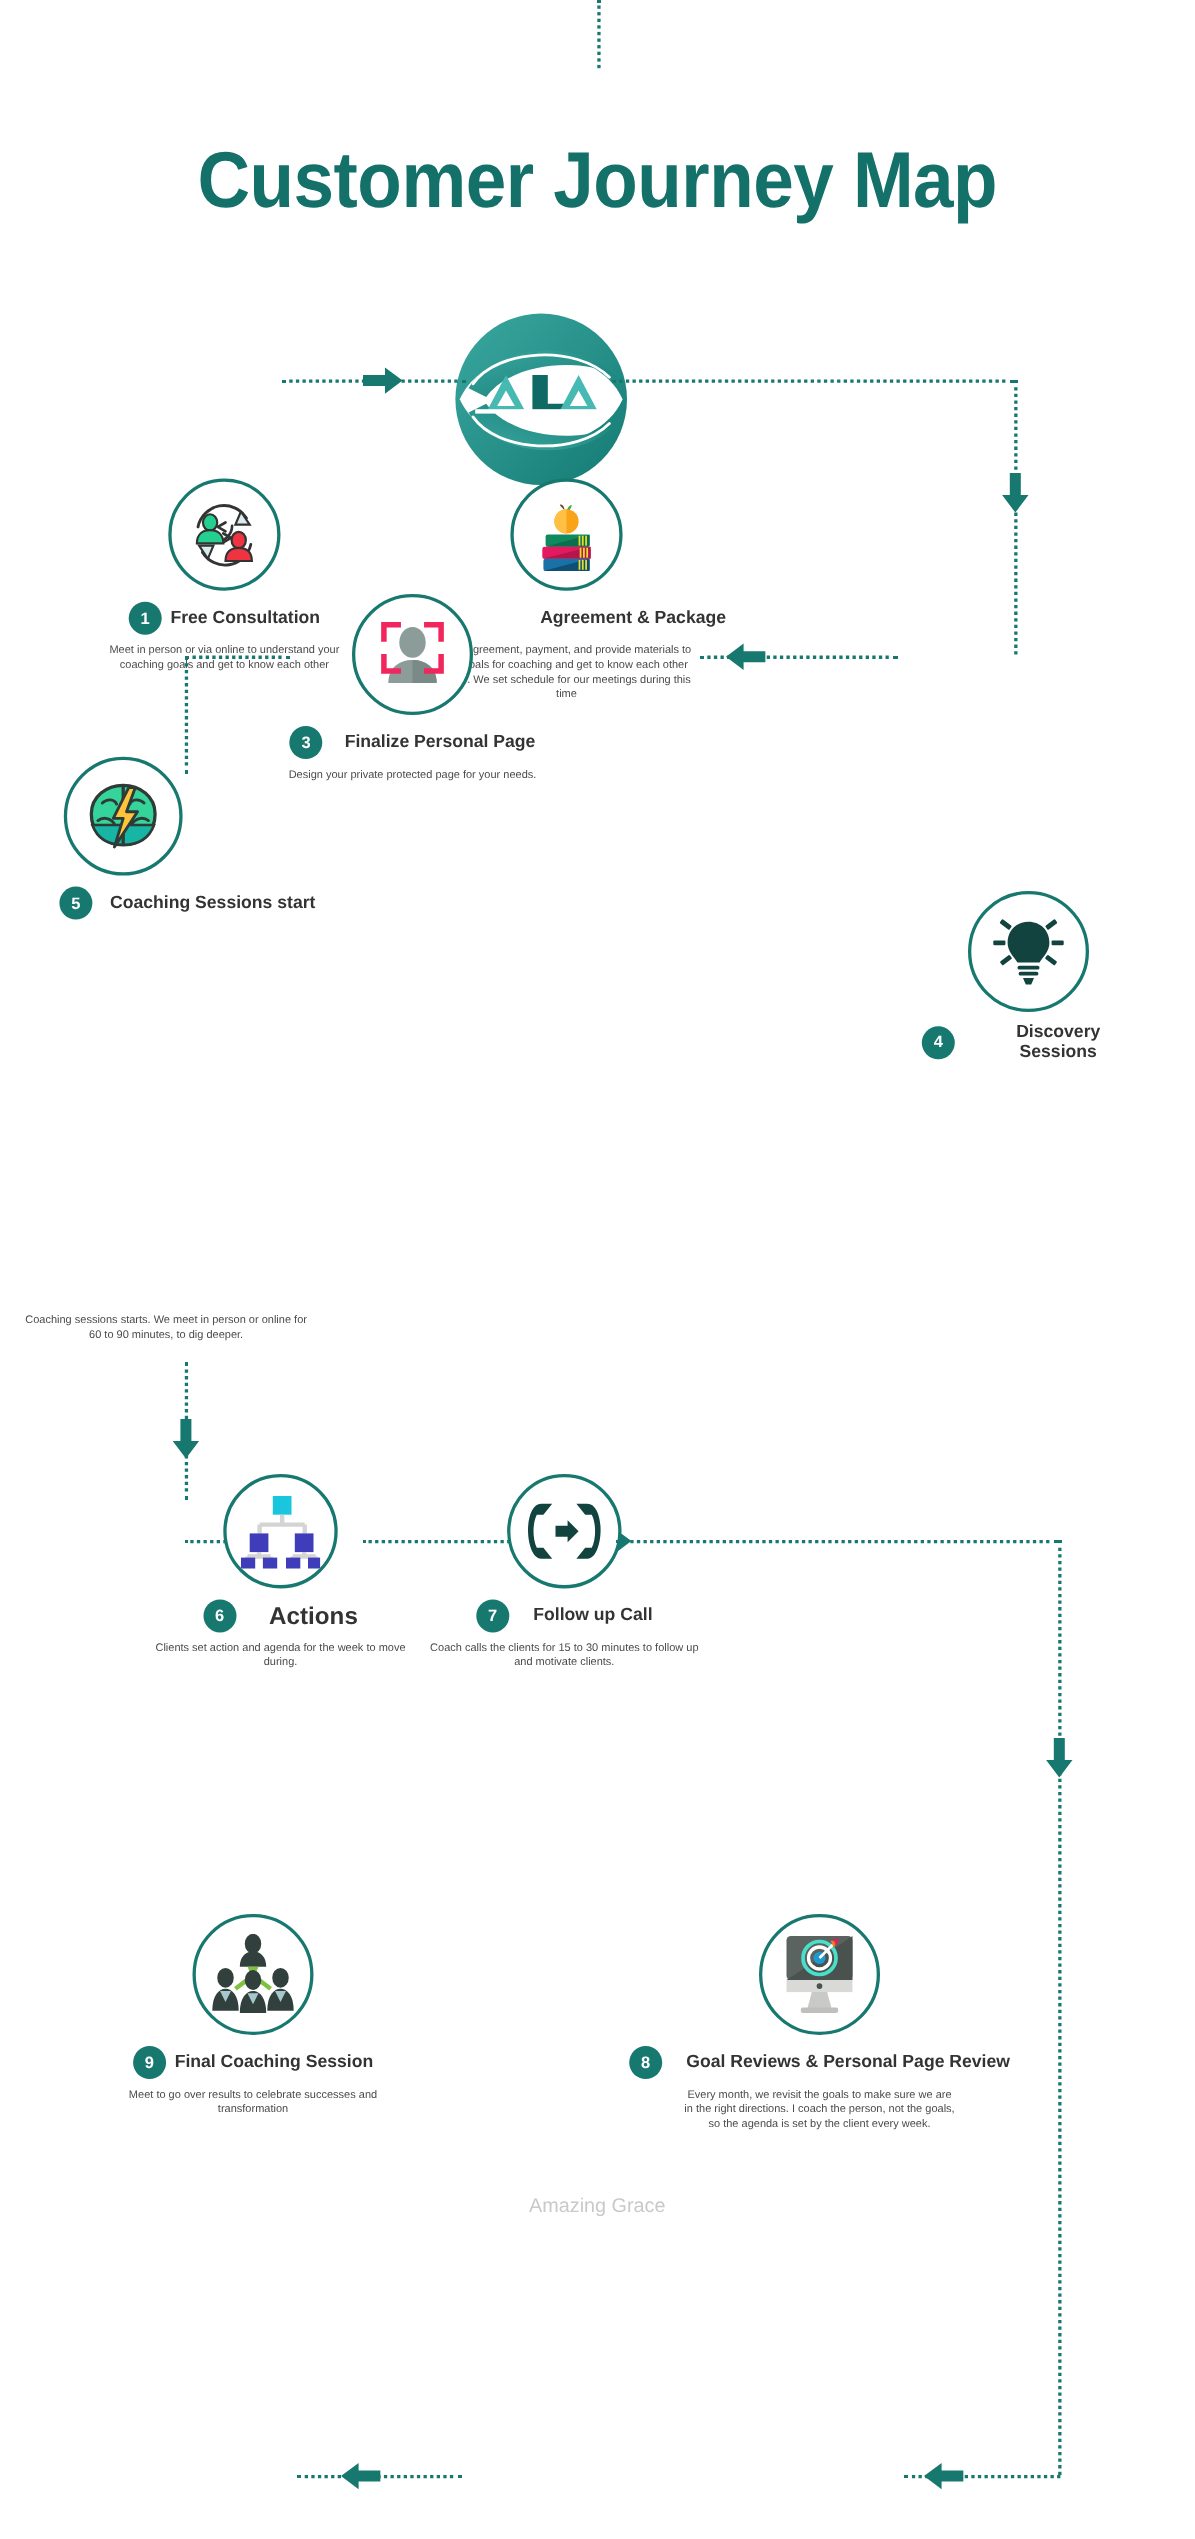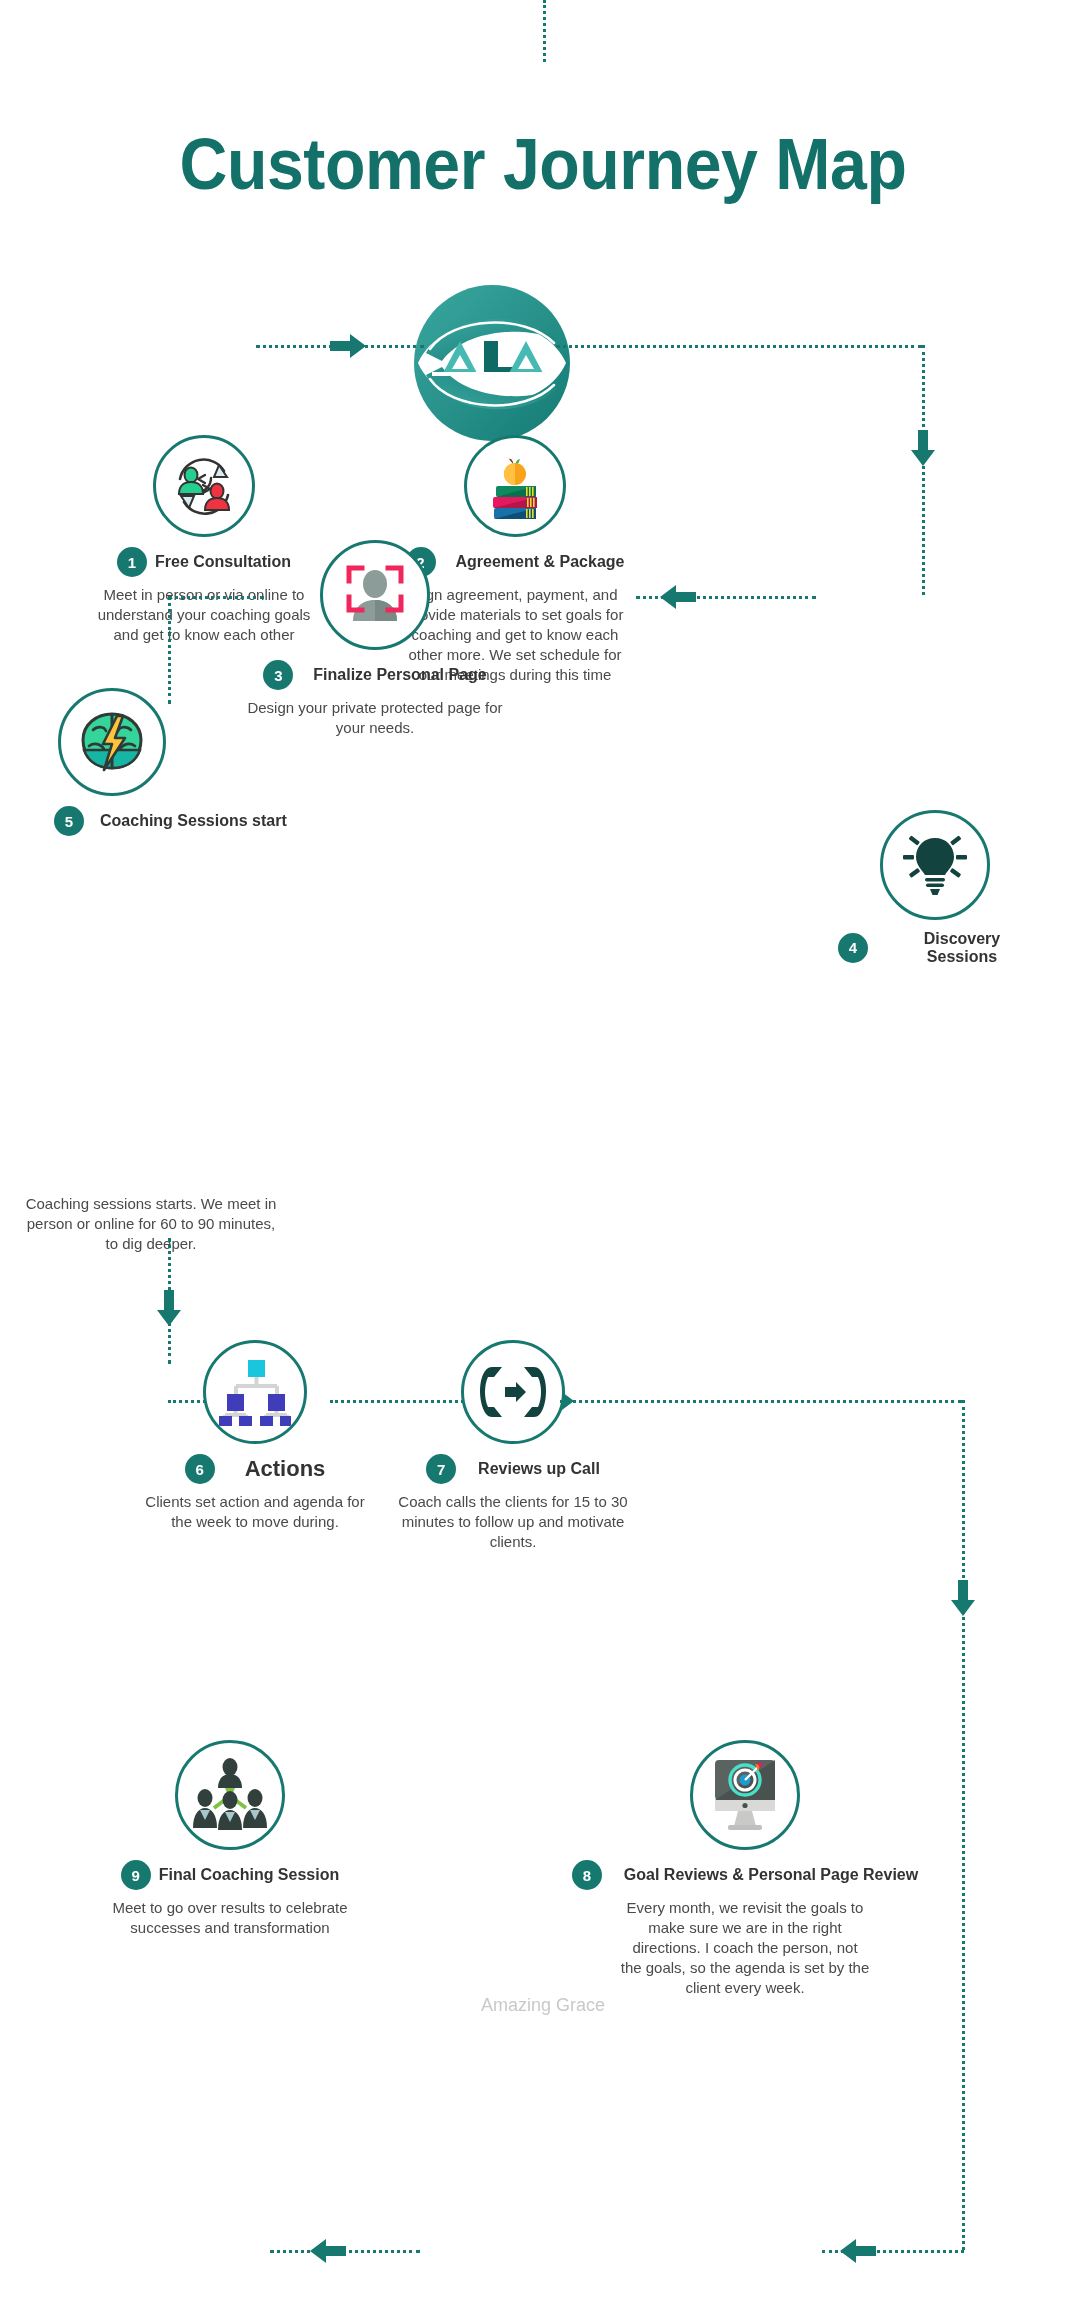--- a/index.html
+++ b/index.html
@@ -58,21 +58,21 @@
     display:flex; align-items:center; justify-content:center;
     flex:0 0 auto;
   }
   .title{
     font-size:16px; font-weight:bold; color:#333;
     white-space:nowrap;
     font-family:"Liberation Sans Narrow","Liberation Sans", sans-serif;
   }
   .title.wrap{white-space:normal; text-align:center; line-height:1.12;}
   .desc{
-    font-size:15px; color:#4a4a4a; line-height:1.33;
+    font-size:10px; color:#4a4a4a; line-height:1.33;
     text-align:center;
   }
 
   
   .dot-h{position:absolute; height:0; border-top:3px dotted #17786f;}
   .dot-v{position:absolute; width:0; border-left:3px dotted #17786f;}
   .ar{position:absolute;}
   .ar svg{display:block;}
 
   .footer{
@@ -171,21 +171,21 @@
         <rect x="48" y="48" width="1.6" height="9" fill="#e8df2a"></rect>
           <rect x="51" y="48" width="1.6" height="9" fill="#e8df2a"></rect>
           <rect x="54" y="48" width="1.6" height="9" fill="#e8df2a"></rect>
         <rect x="15" y="58" width="42" height="11" rx="2" fill="#1872a8"></rect>
         <path d="M15 69 L57 58 L57 69 Z" fill="#0f4e75"></path>
         <rect x="47" y="59" width="1.6" height="9" fill="#e8df2a"></rect>
           <rect x="50" y="59" width="1.6" height="9" fill="#e8df2a"></rect>
           <rect x="53" y="59" width="1.6" height="9" fill="#e8df2a"></rect>
       </svg>
     </div>
-    <div class="label-row" style="justify-content:center;">
+    <div class="label-row" style="justify-content:space-between;">
       <div class="badge">2</div>
       <div class="title" style="margin-left:12px;">Agreement &amp; Package</div>
     </div>
     <div class="desc" style="width:228px; margin:8px auto 0;">Sign agreement, payment, and provide materials  to set goals for coaching and get to know each other more. We set schedule for our meetings during this time</div>
   </div>
 
   <div class="dot-h" style="left:556px; top:345px; width:366px;"></div>
   <div class="dot-v" style="left:922px; top:345px; height:250px;"></div>
   <div class="ar" style="left:910px; top:430px;">
     <svg width="26" height="36" viewBox="0 0 26 36">
@@ -304,21 +304,21 @@
   <div class="node" style="left:388px; top:1340px; width:250px;">
     <div class="circle" style="width:104px; height:104px; margin:0 auto;">
       <svg width="74" height="74" viewBox="0 0 74 74">
         <path d="M26 12 L16 12 C8 12, 4 24, 4 36 C4 48, 8 62, 16 62 L26 62 L18 52 L12 52 C8 44, 8 30, 12 22 L18 22 Z" fill="#12433f"></path>
         <path d="M48 12 L58 12 C66 12, 70 24, 70 36 C70 48, 66 62, 58 62 L48 62 L56 52 L62 52 C66 44, 66 30, 62 22 L56 22 Z" fill="#12433f"></path>
         <path d="M29 32 L40 32 L40 27 L50 37 L40 47 L40 42 L29 42 Z" fill="#12433f"></path>
       </svg>
     </div>
     <div class="label-row" style="justify-content:center;">
       <div class="badge">7</div>
-      <div class="title" style="margin-left:14px;">Reviews up Call</div>
+      <div class="title" style="margin-left:14px;">Follow up Call</div>
     </div>
     <div class="desc" style="width:248px; margin:8px auto 0;">Coach calls the clients for 15 to 30 minutes to follow up and motivate clients.</div>
   </div>
 
   <div class="dot-h" style="left:560px; top:1400px; width:402px;"></div>
   <div class="dot-v" style="left:962px; top:1400px; height:850px;"></div>
   <div class="ar" style="left:950px; top:1580px;">
     <svg width="26" height="36" viewBox="0 0 26 36">
         <path d="M8 0 L18 0 L18 20 L25 20 L13 36 L1 20 L8 20 Z" fill="#17786f"></path>
       </svg>

